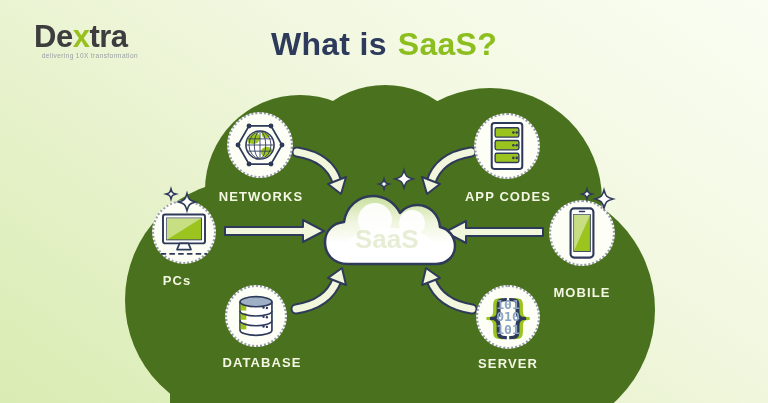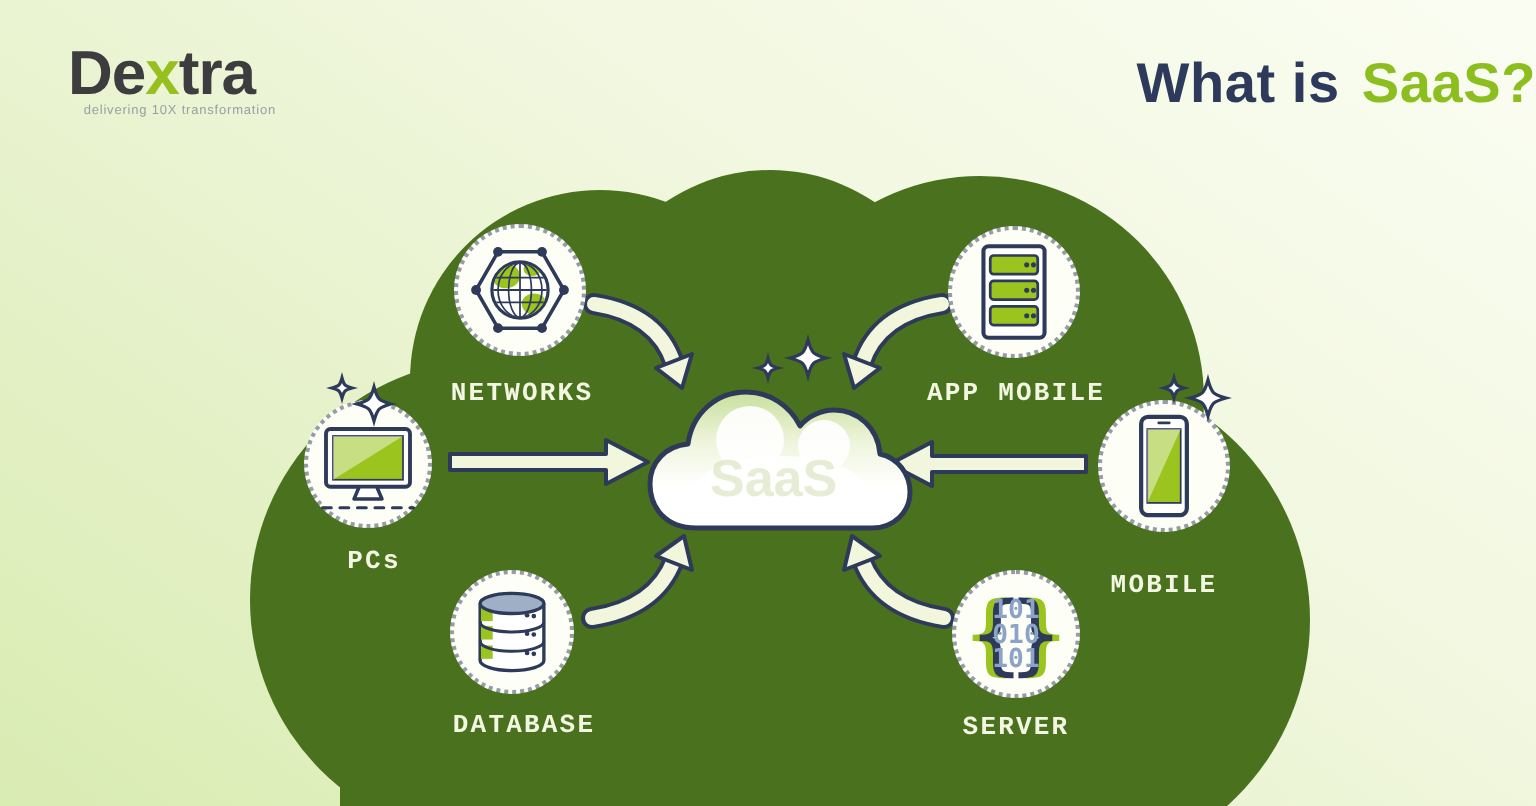--- a/index.html
+++ b/index.html
@@ -30,36 +30,36 @@
   .c-networks{left:227px;top:112px;width:66px;height:66px;}
   .c-appserver{left:474px;top:113px;width:66px;height:66px;}
   .c-pcs{left:152px;top:200px;width:64px;height:64px;}
   .c-mobile{left:549px;top:200px;width:66px;height:66px;}
   .c-database{left:225px;top:285px;width:62px;height:62px;}
   .c-codes{left:476px;top:285px;width:64px;height:64px;}
   .icon-circle svg{display:block;}
   
   .node-label{
     position:absolute;transform:translateX(-50%);z-index:4;white-space:nowrap;
-    font-family:Liberation Mono, monospace;font-weight:700;
+    font-family:Liberation Sans, sans-serif;font-weight:700;
     font-size:13px;letter-spacing:1.1px;color:#f3f6e2;
   }
   .l-networks{left:261px;top:189px;}
   .l-appserver{left:508px;top:189px;}
-  .l-pcs{left:187px;top:273px;}
+  .l-pcs{left:177px;top:273px;}
   .l-mobile{left:582px;top:285px;}
   .l-database{left:262px;top:355px;}
   .l-codes{left:508px;top:356px;}
   
   .logo{position:absolute;left:34px;top:20px;z-index:6;width:104px;}
   .logo-name{font-size:31px;font-weight:700;color:#3d3d3f;letter-spacing:-0.5px;line-height:1.1;}
   .logo-accent{color:#97c01f;}
   .logo-tagline{font-size:6.5px;color:#98a0a2;text-align:right;margin-top:-2px;letter-spacing:.4px;}
-  .title{position:absolute;left:0;right:0;top:26px;text-align:right;z-index:6;
-         font-size:28px;font-weight:700;letter-spacing:.3px;}
+  .title{position:absolute;left:0;right:0;top:26px;text-align:center;z-index:6;
+         font-size:32px;font-weight:700;letter-spacing:.3px;}
   .title-prefix{color:#2d3a5c;margin-right:11px;}
   .title-accent{color:#8cbe20;}
 </style>
 </head>
 <body>
 
 <div class="stage">
 
   <div class="blob b-dome"></div>
   <div class="blob b-ul"></div>
@@ -154,21 +154,21 @@
       <g fill="#2e3a59">
         <circle cx="40.5" cy="17" r="1.5"></circle>
           <circle cx="44.5" cy="17" r="1.5"></circle>
         <circle cx="40.5" cy="32" r="1.5"></circle>
           <circle cx="44.5" cy="32" r="1.5"></circle>
         <circle cx="40.5" cy="47" r="1.5"></circle>
           <circle cx="44.5" cy="47" r="1.5"></circle>
       </g>
     </svg>
   </div>
-  <div class="node-label l-appserver">APP MOBILE</div>
+  <div class="node-label l-appserver">APP CODES</div>
 
   <div class="icon-circle c-pcs">
     <svg width="56" height="56" viewBox="0 0 64 64">
       <rect x="8" y="12" width="48" height="33" rx="2.5" fill="#ffffff" stroke="#2e3a59" stroke-width="2.2"></rect>
       <rect x="12" y="16" width="40" height="25" fill="#9cc41e" stroke="#2e3a59" stroke-width="1"></rect>
       <polygon points="12,16 52,16 12,41" fill="#ffffff" opacity="0.45"></polygon>
       <polygon points="27,45 37,45 40,52 24,52" fill="#ffffff" stroke="#2e3a59" stroke-width="2" stroke-linejoin="round"></polygon>
       <line x1="6" y1="57" x2="58" y2="57" stroke="#2e3a59" stroke-width="1.8" stroke-dasharray="5 5" stroke-linecap="round"></line>
     </svg>
   </div>

